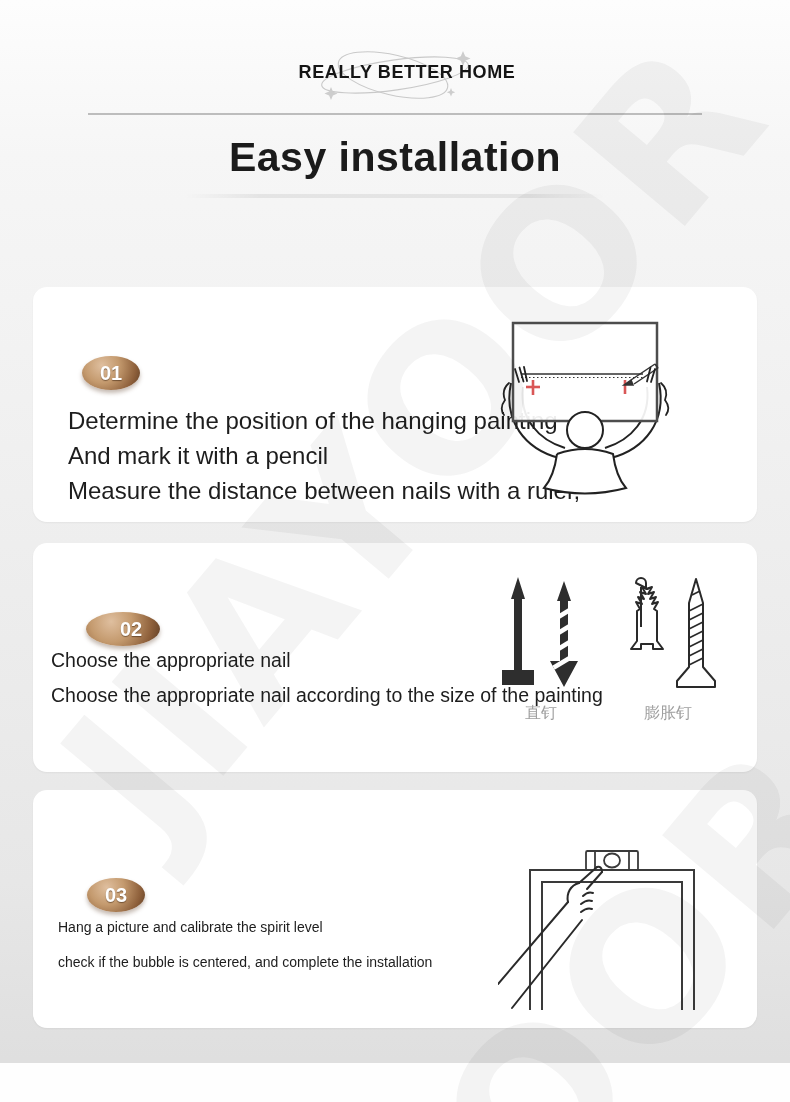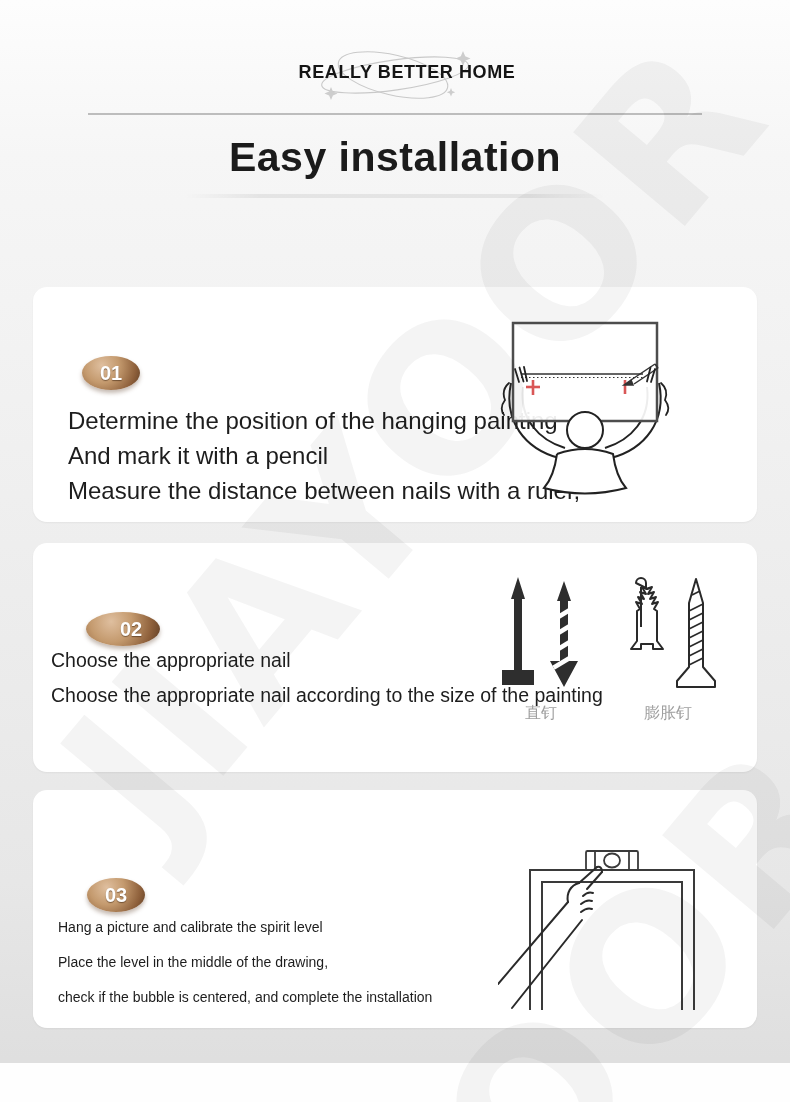--- a/index.html
+++ b/index.html
@@ -198,21 +198,20 @@
       </svg>
       <div class="nail-label l1">直钉</div>
       <div class="nail-label l2">膨胀钉</div>
     </div>
   </div>
 
   <div class="card" id="card3">
     <div class="badge">03</div>
     <div class="lines">
       <div>Hang a picture and calibrate the spirit level</div>
-      <div>Place the level in the middle of the drawing,</div>
       <div>check if the bubble is centered, and complete the installation</div>
     </div>
     <svg class="illus3" width="215" height="172" viewBox="0 0 215 172">
 
       <g fill="none" stroke="#3a3a3a" stroke-width="2">
         <path d="M32 172 L32 32 L196 32 L196 172"></path>
         <path d="M44 172 L44 44 L184 44 L184 172"></path>
       </g>
 
       <g fill="#fff" stroke="#3a3a3a" stroke-width="1.8">

